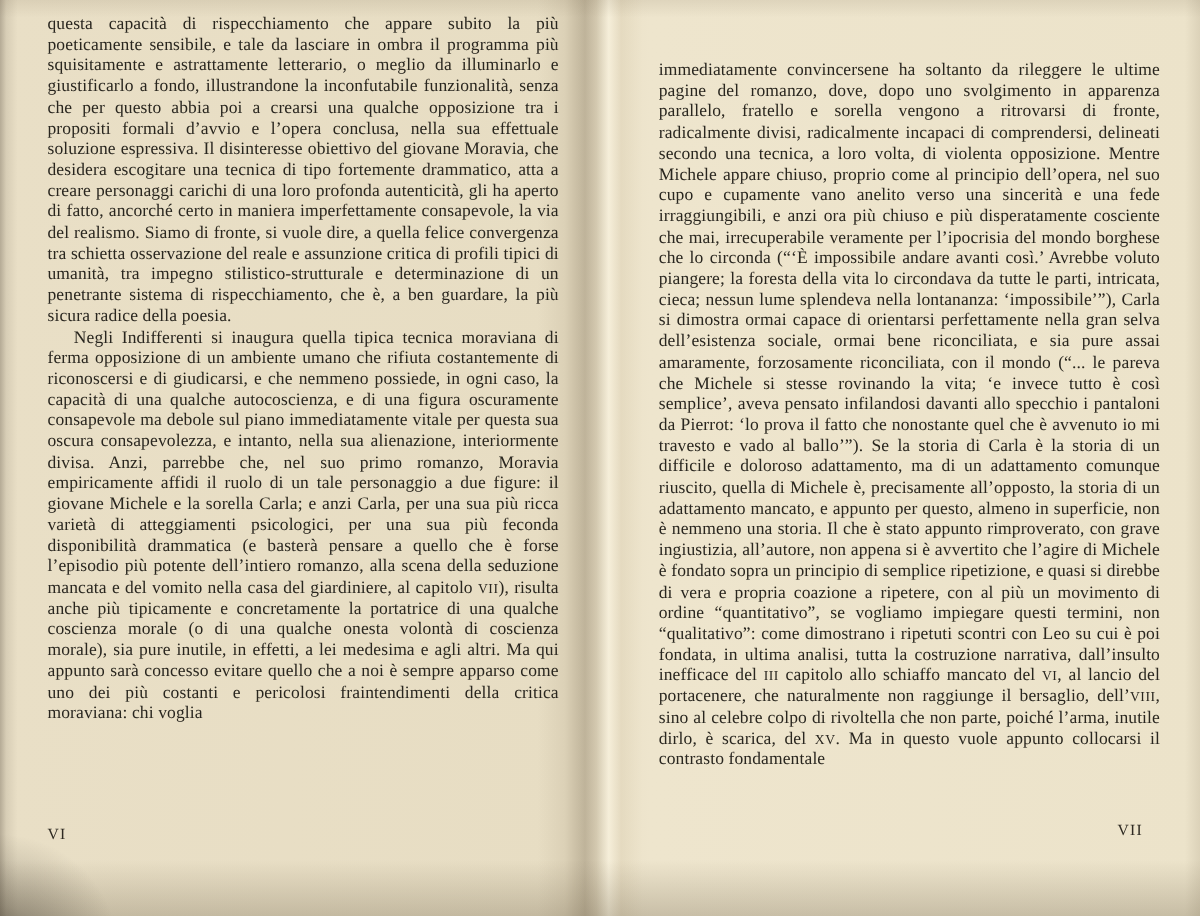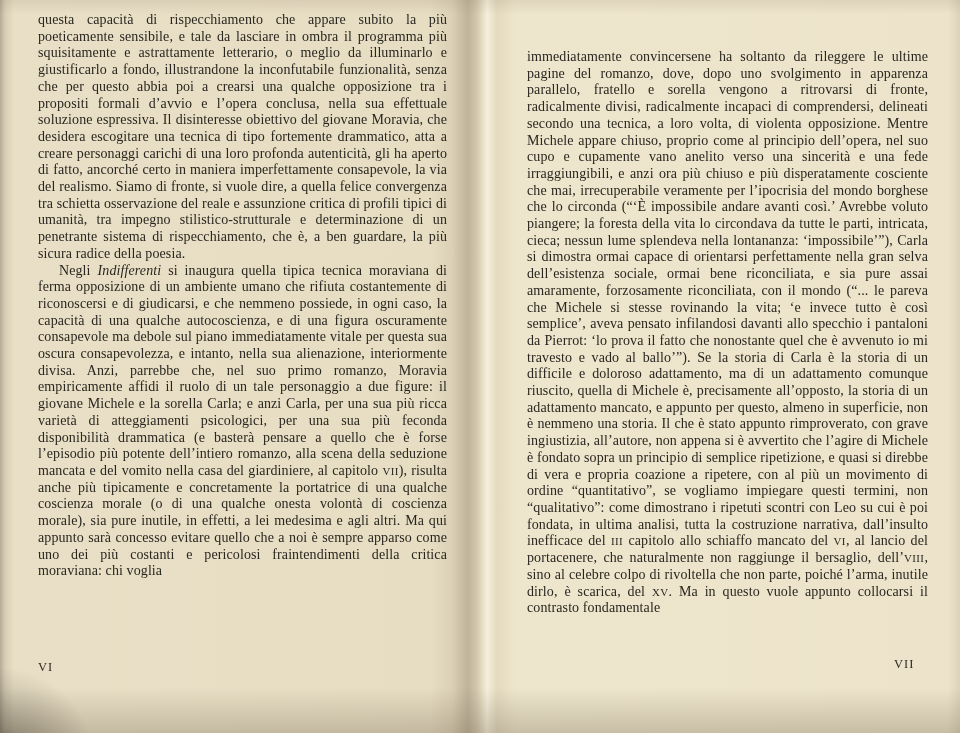--- a/index.html
+++ b/index.html
@@ -63,21 +63,21 @@
     top: 12px;
     left: 38px;
     width: 409px;
   }
   .text-right {
     top: 12px;
     left: 527px;
     width: 401px;
     margin-top: 37px;
   }
-  .italic { font-style: italic; }
+  .italic { }
   .smallcaps {
     font-size: 0.78em;
     letter-spacing: 0.4px;
   }
   .page-number {
     position: absolute;
     font-size: 12.5px;
     letter-spacing: 1px;
     color: #2e2a22;
   }

